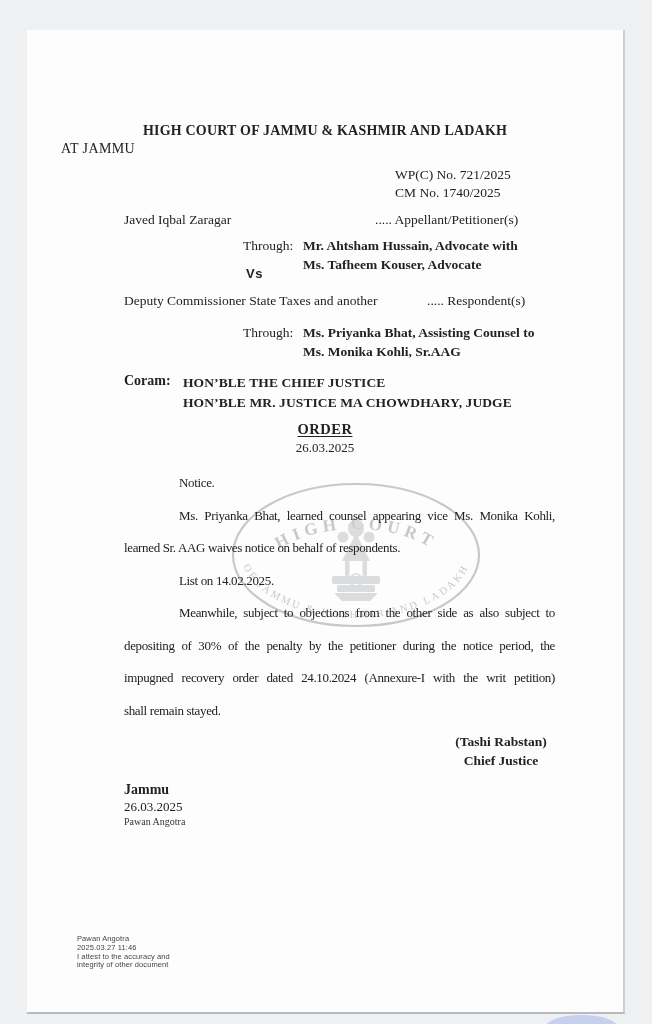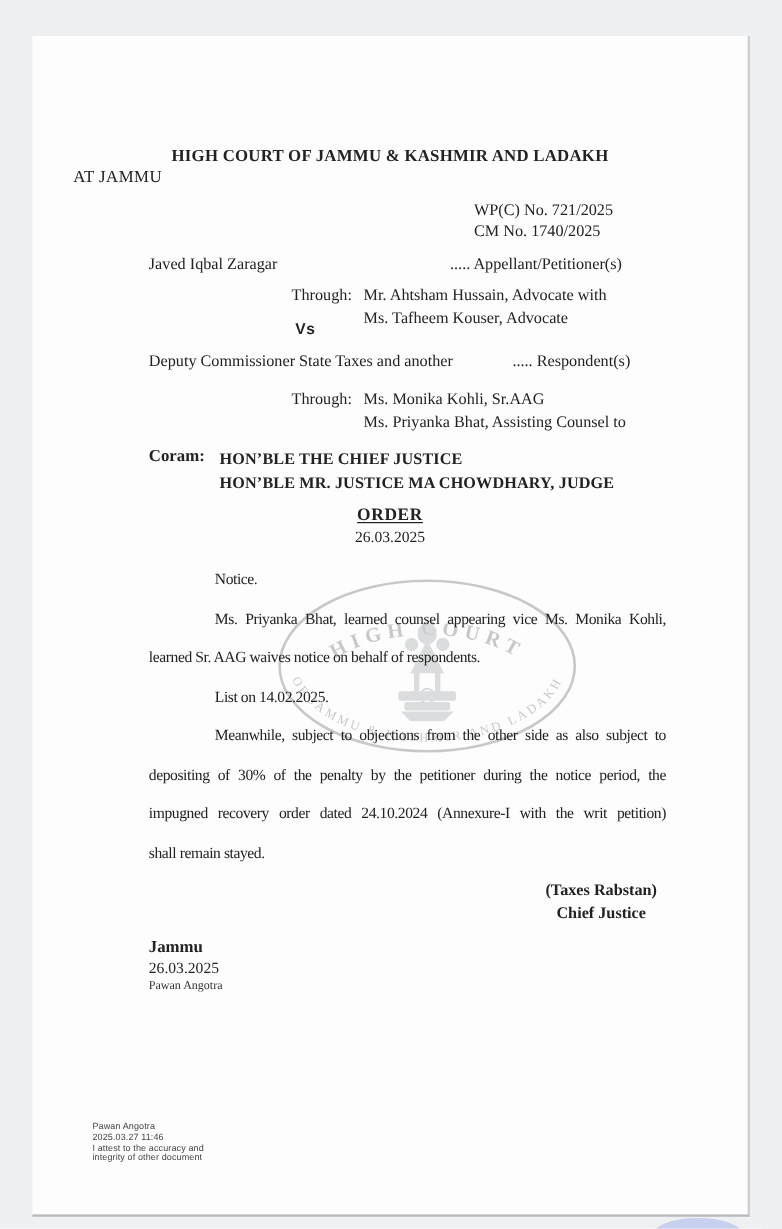--- a/index.html
+++ b/index.html
@@ -28,21 +28,21 @@
   .casenos { left:368px; top:136px; font-size:13.5px; line-height:17.5px; }
 
   .party-name { font-size:13.5px; }
   .party-role { font-size:13.5px; }
   .row-appellant-name { left:97px; top:182px; }
   .row-appellant-role { left:348px; top:182px; }
   .through { font-size:13.5px; line-height:19px; }
   .through-label { position:absolute; left:0; top:0; }
   .through1 { left:216px; top:206px; }
   .through2 { left:216px; top:293px; }
-  .through .counsel { margin-left:60px; }
+  .through .counsel { margin-left:60px;font-weight:bold; }
   .vs { left:219px; top:236px; font-weight:bold; font-size:13px; letter-spacing:0.5px; }
   .row-respondent-name { left:97px; top:263px; }
   .row-respondent-role { left:400px; top:263px; }
 
   .coram-label { left:97px; top:343px; font-weight:bold; font-size:14px; }
   .coram-lines { left:156px; top:343px; font-weight:bold; font-size:13.5px; line-height:20px; letter-spacing:0.1px; }
 
   .order-head {
     left:0; top:391px; width:100%; text-align:center; font-weight:bold;
     font-size:14.5px; letter-spacing:0.5px;
@@ -125,22 +125,22 @@
       <div class="counsel">Ms. Tafheem Kouser, Advocate</div>
     </div>
 
     <div class="abs vs sans">Vs</div>
 
     <div class="abs row-respondent-name party-name">Deputy Commissioner State Taxes and another</div>
     <div class="abs row-respondent-role party-role">..... Respondent(s)</div>
 
     <div class="abs through through2">
       <span class="through-label">Through:</span>
+      <div class="counsel">Ms. Priyanka Bhat, Assisting Counsel to</div>
       <div class="counsel">Ms. Monika Kohli, Sr.AAG</div>
-      <div class="counsel">Ms. Priyanka Bhat, Assisting Counsel to</div>
     </div>
 
     <div class="abs coram-label">Coram:</div>
     <div class="abs coram-lines">
       <div>HON’BLE THE CHIEF JUSTICE</div>
       <div>HON’BLE MR. JUSTICE MA CHOWDHARY, JUDGE</div>
     </div>
 
     <div class="abs order-head">
       <span>ORDER</span>
@@ -160,21 +160,21 @@
         </div>
       <div>
           <div class="bline indent just">Meanwhile, subject to objections from the other side as also subject to</div>
           <div class="bline just">depositing of 30% of the penalty by the petitioner during the notice period, the</div>
           <div class="bline just">impugned recovery order dated 24.10.2024 (Annexure-I with the writ petition)</div>
           <div class="bline">shall remain stayed.</div>
         </div>
     </div>
 
     <div class="abs sig sig-cj">
-      <div>(Taxes Rabstan)</div>
+      <div>(Tashi Rabstan)</div>
       <div>Chief Justice</div>
     </div>
 
     <div class="abs place">
       <div class="city">Jammu</div>
       <div class="pdate">26.03.2025</div>
       <div class="clerk">Pawan Angotra</div>
     </div>
 
     <div class="abs attest sans">

